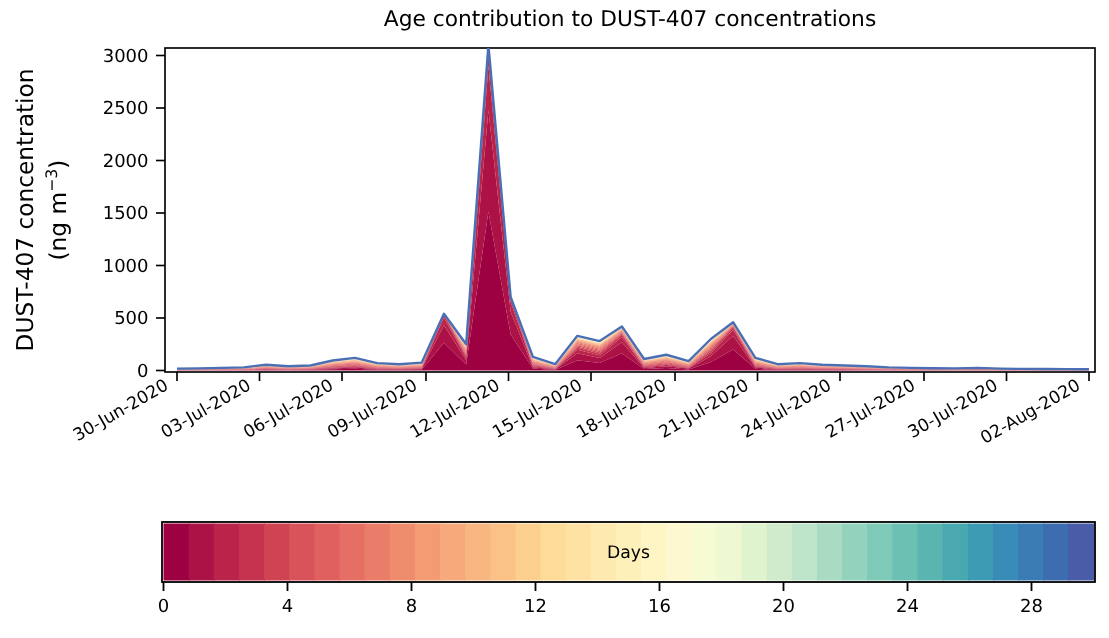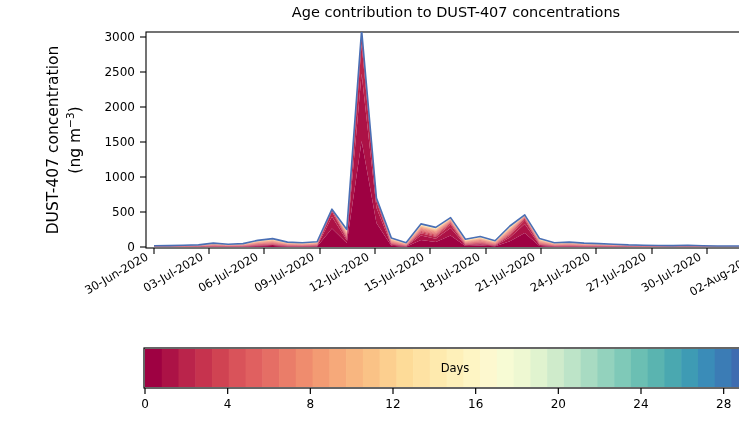--- a/index.html
+++ b/index.html
@@ -1,21 +1,21 @@
 <!DOCTYPE html>
 <html><head>
 <meta charset="utf-8">
 <style>
   html,body{margin:0;padding:0;}
   body{
     width:739px;height:425px;background:#ffffff;
     font-family:"DejaVu Sans","Liberation Sans",sans-serif;
     overflow:hidden;position:relative;
   }
-  #figure{position:absolute;left:0;top:0;width:704px;height:425px;margin-left:36px;}
+  #figure{position:absolute;left:0;top:0;width:704px;height:425px;}
   .tick-label{font-size:12px;fill:#000;}
   .axis-title{font-size:15.5px;fill:#000;}
   .chart-title{font-size:14.5px;fill:#000;}
   .cb-label{font-size:11.5px;fill:#000;}
   .xtick-label{font-size:11.5px;fill:#000;}
   .cbtick-label{font-size:12px;fill:#000;}
 </style>
 </head>
 <body>
 

